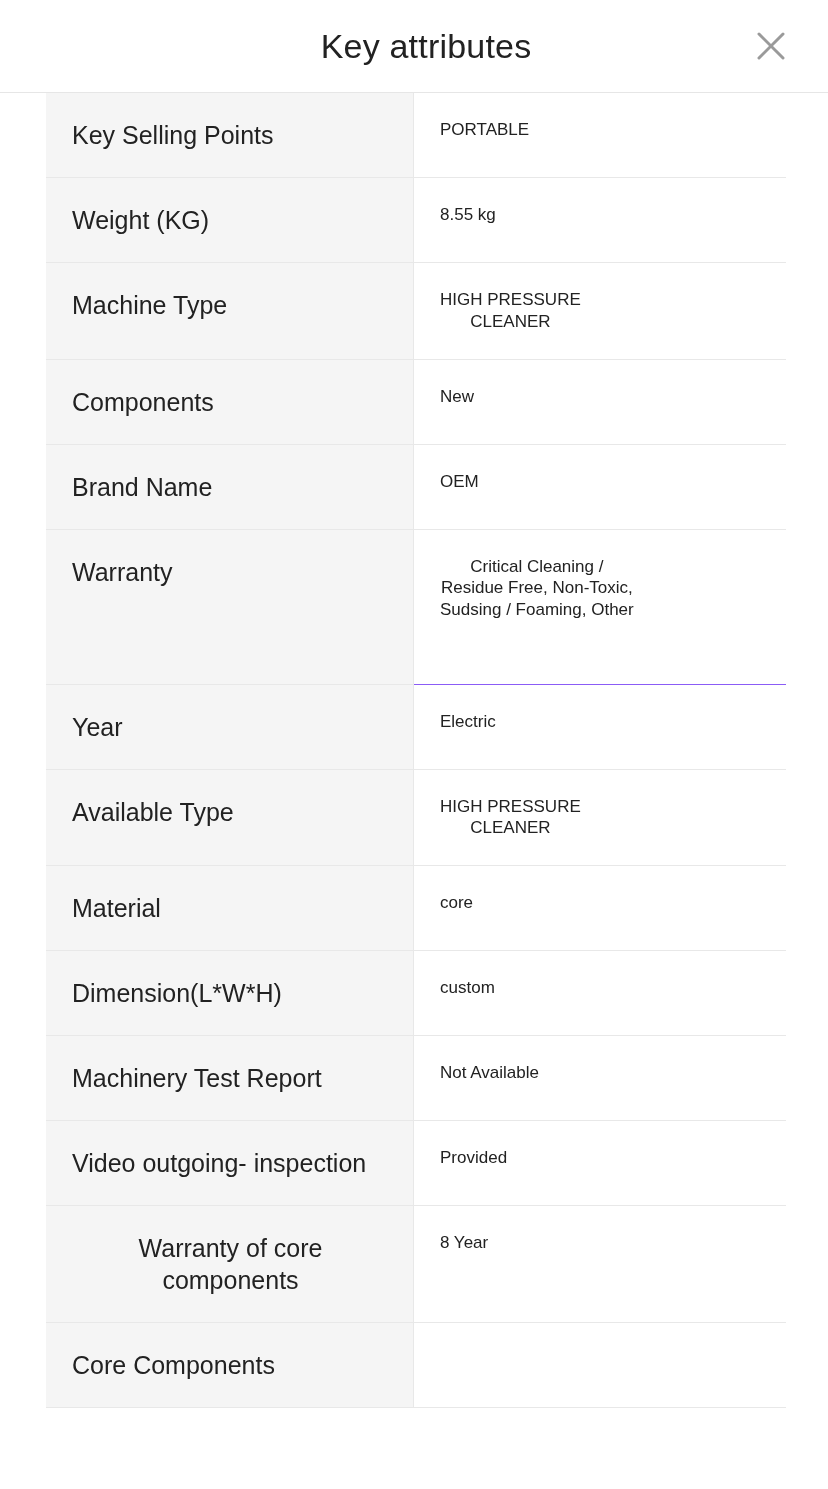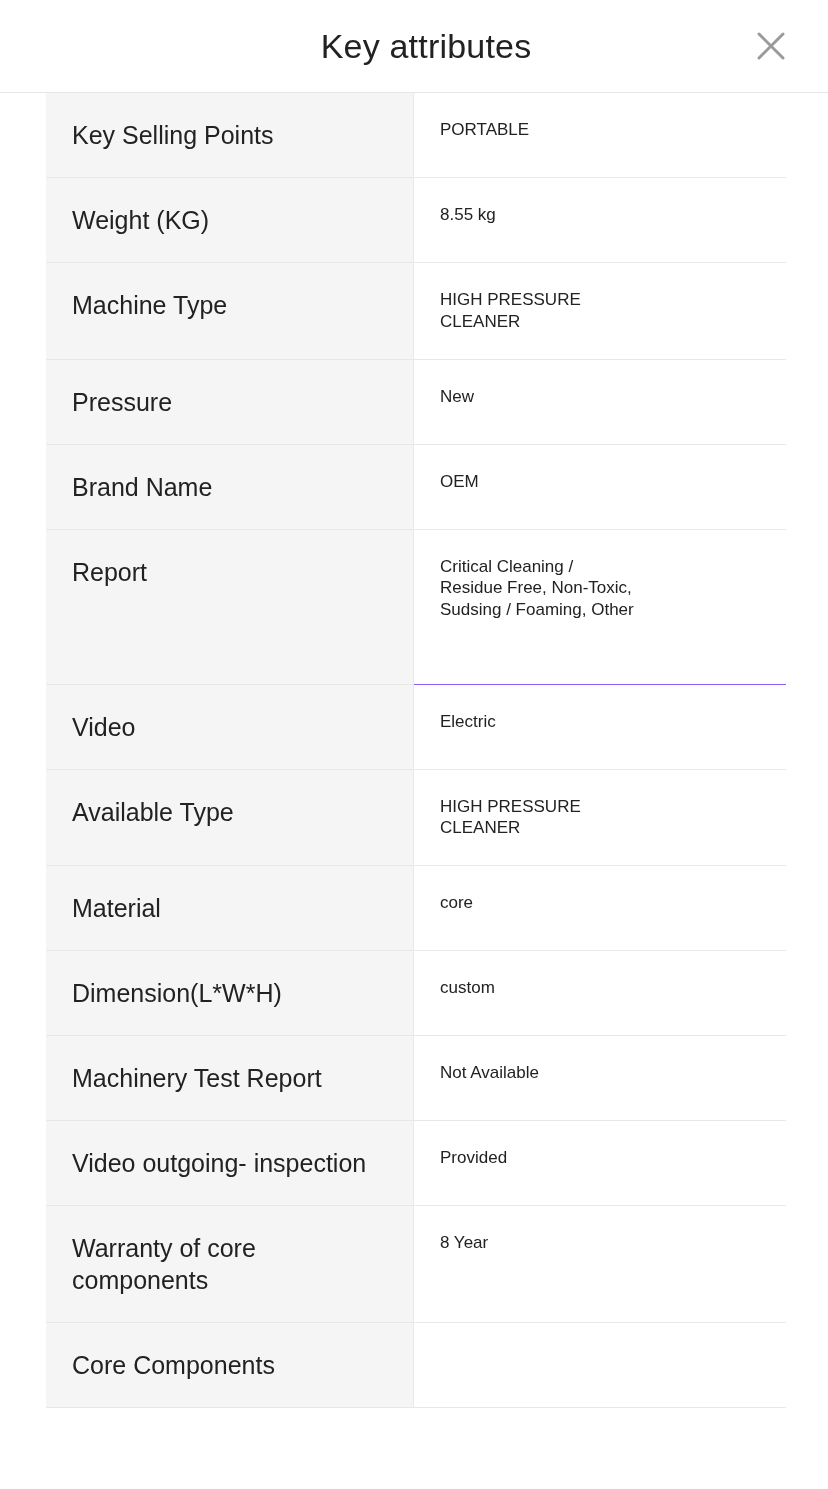--- a/index.html
+++ b/index.html
@@ -82,20 +82,21 @@
     line-height: 1.28;
     color: #222222;
     display: flex;
     align-items: flex-start;
     white-space: pre-line;
   }
   .attr-row.tall .attr-label,
   .attr-row.tall .attr-value { }
   .table-inner {
     margin: 0 42px 0 46px;
+    text-align: center;
   }
 </style>
 </head>
 <body>
 
 <div class="modal">
 
   <div class="modal-header">
     <div class="modal-title">Key attributes</div>
     <div class="close-btn">
@@ -119,38 +120,38 @@
         <div class="attr-value">8.55 kg</div>
       </div>
 
       <div class="attr-row tall">
         <div class="attr-label">Machine Type</div>
         <div class="attr-value">HIGH PRESSURE
 CLEANER</div>
       </div>
 
       <div class="attr-row">
-        <div class="attr-label">Pressure</div>
+        <div class="attr-label">Components</div>
         <div class="attr-value">New</div>
       </div>
 
       <div class="attr-row">
         <div class="attr-label">Brand Name</div>
         <div class="attr-value">OEM</div>
       </div>
 
       <div class="attr-row tall">
-        <div class="attr-label" style="padding-bottom:96px;">Report</div>
+        <div class="attr-label" style="padding-bottom:96px;">Warranty</div>
         <div class="attr-value" style="border-bottom:1px solid #8b5cf6;padding-bottom:42px;margin-bottom:-1px;">Critical Cleaning /
 Residue Free, Non-Toxic,
 Sudsing / Foaming, Other</div>
       </div>
 
       <div class="attr-row">
-        <div class="attr-label">Video</div>
+        <div class="attr-label">Year</div>
         <div class="attr-value">Electric</div>
       </div>
 
       <div class="attr-row tall">
         <div class="attr-label">Available Type</div>
         <div class="attr-value">HIGH PRESSURE
 CLEANER</div>
       </div>
 
       <div class="attr-row">

